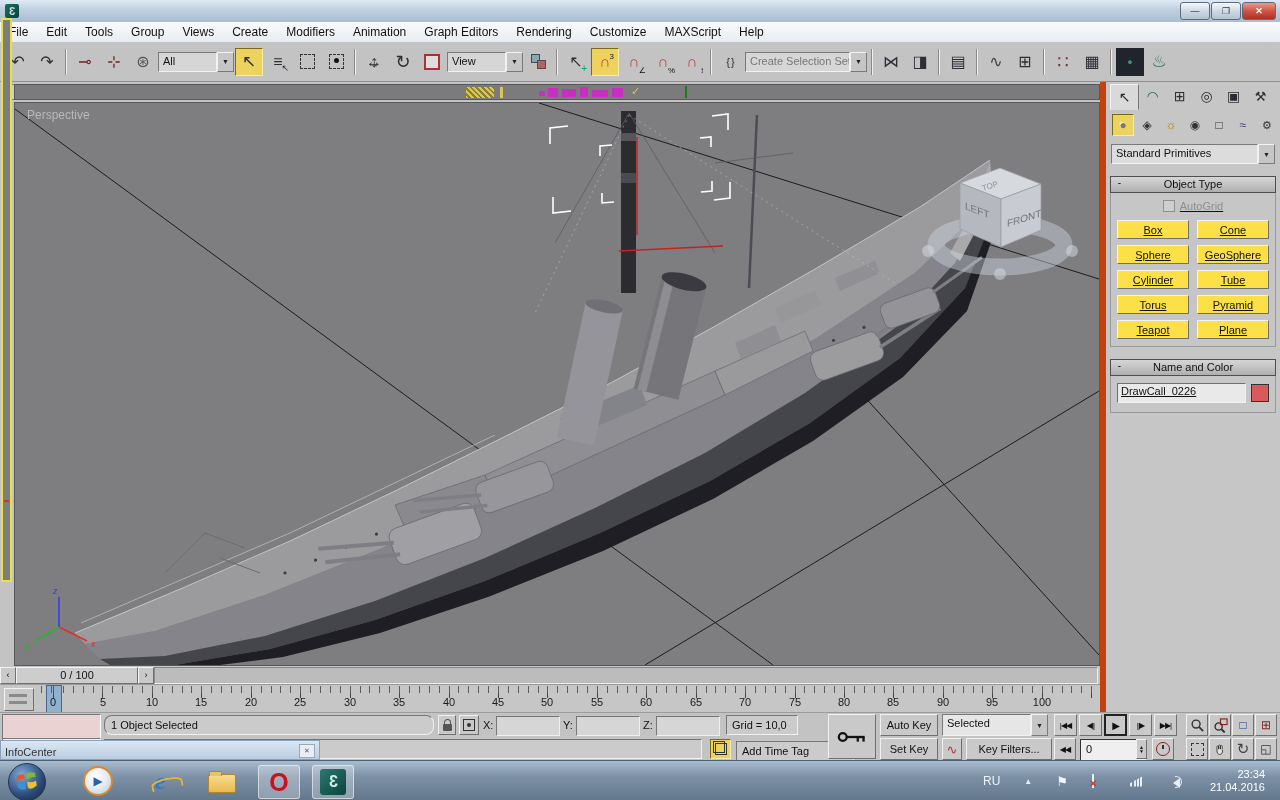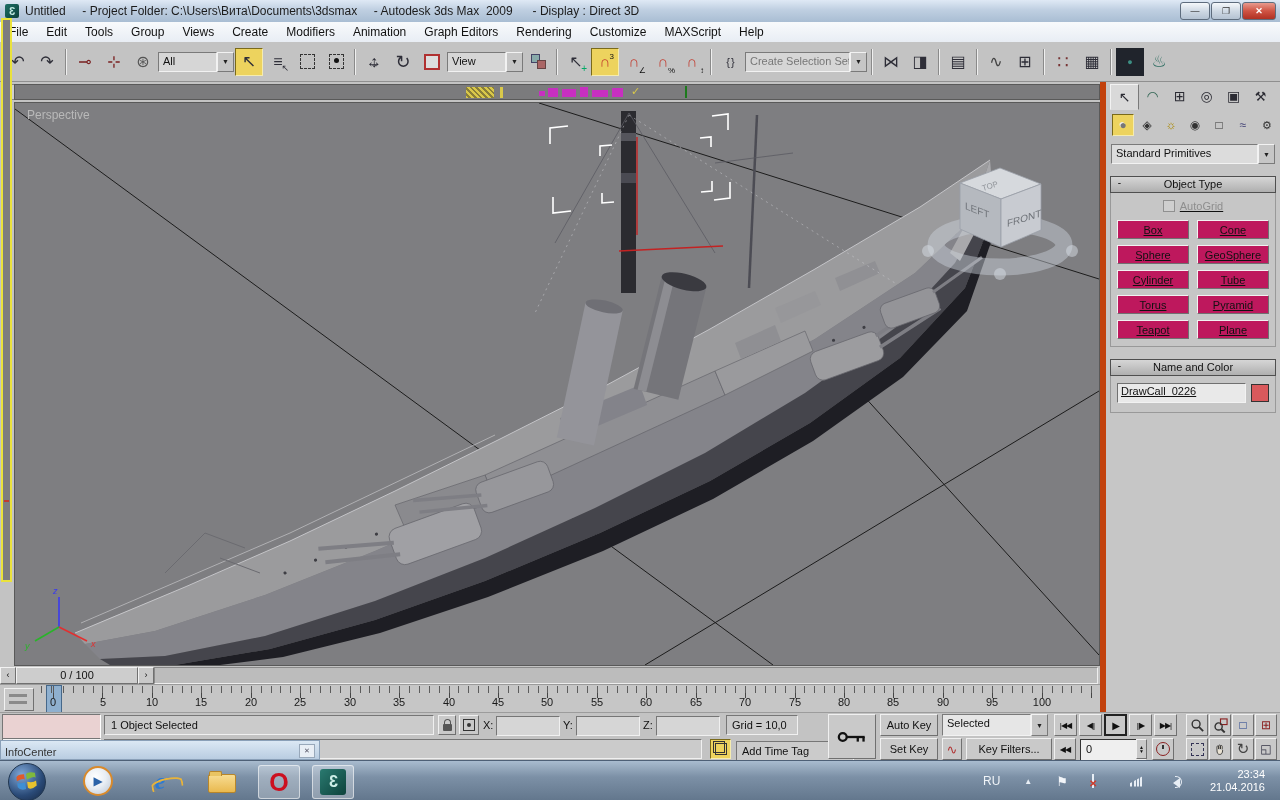--- a/index.html
+++ b/index.html
@@ -100,21 +100,21 @@
   #cpdrop .cfield{flex:1;background:#dcdcdc;}
   .rollout{margin:12px 4px 0 4px;}
   .rollhead{height:15px;background:linear-gradient(#d6d6d6,#aFaFaF);border:1px solid #4f4f4f;
     position:relative;text-align:center;font-size:11px;line-height:15px;color:#111;}
   .rollhead .minus{position:absolute;left:3px;top:1px;width:11px;height:11px;line-height:10px;font-size:10px;}
   .rollbody{border:1px solid #999;border-top:none;padding:5px 4px 7px 4px;text-decoration:underline;}
   .agrow{display:flex;align-items:center;justify-content:center;gap:5px;height:16px;}
   .chk{width:10px;height:10px;border:1px solid #909090;background:#cfcfcf;}
   .aglabel{color:#8e8e8e;}
   .btngrid{display:grid;grid-template-columns:1fr 1fr;gap:6px 8px;margin-top:6px;padding:0 2px;}
-  .obtn{height:17px;background:#be185d;border:1px solid;border-color:#f2f2f2 #707070 #707070 #f2f2f2;
+  .obtn{height:17px;background:#fde047;border:1px solid;border-color:#f2f2f2 #707070 #707070 #f2f2f2;
     display:flex;align-items:center;justify-content:center;font-size:11px;color:#111;}
   .namerow{display:flex;gap:5px;align-items:center;padding:2px 2px;}
   .namefield{flex:1;height:16px;background:#e9e9e9;border:1px solid;border-color:#707070 #f2f2f2 #f2f2f2 #707070;
     font-size:11px;padding:1px 3px;color:#111;}
   .swatch{width:16px;height:16px;border:1px solid #333;}
   
   #timeslider{position:absolute;left:0;top:666px;width:1100px;height:18px;background:#c3c3c3;display:flex;align-items:center;}
   .tsarrow{width:14px;height:15px;background:#c9c9c9;border:1px solid;border-color:#f2f2f2 #707070 #707070 #f2f2f2;
     display:flex;align-items:center;justify-content:center;font-size:9px;}
   .tshandle{width:120px;height:15px;background:#cdcdcd;border:1px solid;border-color:#f2f2f2 #707070 #707070 #f2f2f2;
@@ -135,21 +135,21 @@
   .bluemark{position:absolute;left:8px;top:0px;width:14px;height:26px;background:#8fb0cf;border:1px solid #46688a;}
   .rlab{position:absolute;top:11px;width:30px;text-align:center;font-size:11px;color:#1a1a1a;}
   
   #statusarea{position:absolute;left:0;top:712px;width:1280px;height:48px;background:#c3c3c3;border-top:1px solid #9c9c9c;}
   .sunk{background:#cbcbcb;border:1px solid;border-color:#767676 #f0f0f0 #f0f0f0 #767676;box-sizing:border-box;}
   .rais{background:#c9c9c9;border:1px solid;border-color:#f0f0f0 #707070 #707070 #f0f0f0;box-sizing:border-box;
     display:flex;align-items:center;justify-content:center;font-size:11px;color:#111;}
   .abs{position:absolute;}
   #pinkbox{left:2px;top:1px;width:97px;height:23px;background:#ead2d2;border:1px solid;border-color:#767676 #fff #fff #767676;}
   #listen2{left:2px;top:25px;width:97px;height:21px;background:#f4f4f4;border:1px solid;border-color:#767676 #fff #fff #767676;}
-  #selfield{left:104px;top:2px;width:330px;height:20px;padding:3px 6px;font-size:11px;}
+  #selfield{left:104px;top:2px;width:330px;height:20px;padding:3px 6px;font-size:11px;border-radius:8px;}
   #promptfield{left:104px;top:26px;width:598px;height:20px;}
   .mini{display:flex;align-items:center;justify-content:center;}
   #lockbtn{left:438px;top:2px;width:18px;height:20px;}
   .lockglyph{width:9px;height:7px;background:#555;border-radius:1px;position:relative;margin-top:4px;}
   .lockglyph::before{content:"";position:absolute;left:1px;top:-5px;width:5px;height:5px;border:1.5px solid #555;
     border-bottom:none;border-radius:4px 4px 0 0;}
   #absbtn{left:459px;top:2px;width:20px;height:20px;}
   .absglyph{width:10px;height:10px;border:1px solid #333;display:flex;align-items:center;justify-content:center;}
   .absglyph::before{content:"";width:4px;height:4px;background:#333;border-radius:50%;}
   .coordlab{top:6px;font-size:11px;color:#111;}
@@ -225,21 +225,20 @@
 </style>
 </head>
 <body>
 
 <div id="screen">
 
   <div id="titlebar">
     <div class="applogo">
         <span>3</span>
       </div>
-    <div class="ttl">Untitled     - Project Folder: C:\Users\Вита\Documents\3dsmax     - Autodesk 3ds Max  2009      - Display : Direct 3D</div>
     <div id="winbtns">
       <div class="wbtn">—</div>
       <div class="wbtn">❐</div>
       <div class="wbtn close">✕</div>
     </div>
   </div>
 
   <div id="menubar">
     <span>File</span>
     <span>Edit</span>

